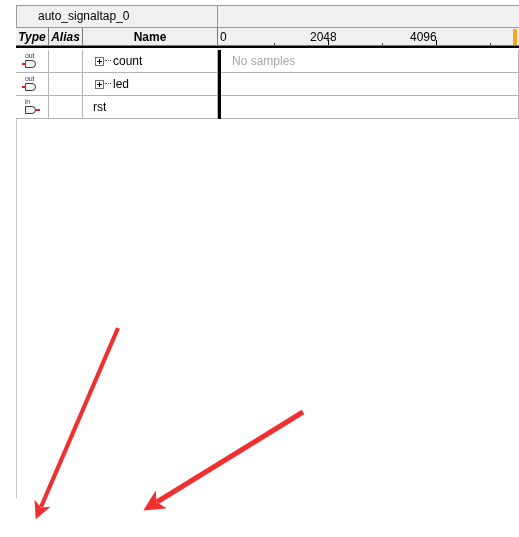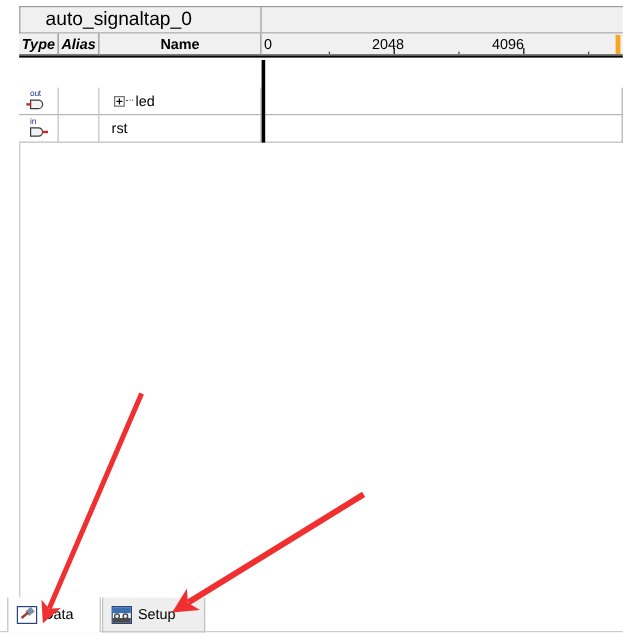--- a/index.html
+++ b/index.html
@@ -42,21 +42,21 @@
     border-bottom: 1px solid #9a9a9a;
   }
   #title-bar .title-cell {
     position: absolute;
     left: 0; top: 0;
     width: 201px; height: 21px;
     border-right: 1px solid #9a9a9a;
     box-sizing: border-box;
     line-height: 21px;
     padding-left: 21px;
-    font-size: 16px;
+    font-size: 12px;
     color: #000;
     white-space: nowrap;
     overflow: hidden;
   }
   #title-bar .title-cell-empty {
     position: absolute;
     left: 202px; top: 0;
     right: 0; height: 21px;
   }
 
@@ -426,20 +426,39 @@
       <span class="tick-minor" style="left:56px;"></span>
       <span class="tick-minor" style="left:164px;"></span>
       <span class="tick-minor" style="left:272px;"></span>
 
       <span id="trigger-marker"></span>
     </div>
   </div>
 
   <div id="rows-area">
 
+    <div class="srow" style="top:0px;">
+      <div class="cell cell-type">
+        <span class="port-icon out">
+          <span class="port-label">out</span>
+          <span class="glyph-shadow"></span>
+          <span class="glyph-body"></span>
+          <span class="glyph-stem"></span>
+        </span>
+      </div>
+      <div class="cell cell-alias"></div>
+      <div class="cell cell-name">
+        <span class="expander"></span>
+        <span class="tree-dots"></span>
+        <span class="name-text indented">count</span>
+      </div>
+      <div class="cell cell-wave">
+        <span id="no-samples-text">No samples</span>
+      </div>
+    </div>
 
     <div class="srow" style="top:46px;">
       <div class="cell cell-type">
         <span class="port-icon in">
           <span class="port-label">in</span>
           <span class="glyph-shadow"></span>
           <span class="glyph-body"></span>
           <span class="glyph-stem"></span>
         </span>
       </div>
@@ -467,44 +486,20 @@
       </div>
       <div class="cell cell-wave"></div>
     </div>
 
     <div id="wave-left-border"></div>
   </div>
 
   <div id="empty-canvas"></div>
   <div id="canvas-left-rule"></div>
 
-  <div id="tabstrip">
-    <div id="tabstrip-baseline"></div>
-    <div id="tabstrip-bottom-fill"></div>
-
-    <div class="tab" id="tab-data">
-      <span class="tab-icon" id="icon-data">
-        <span class="frame"></span>
-        <span class="probe-head"></span>
-        <span class="probe-handle"></span>
-      </span>
-      <span class="tab-label">Data</span>
-    </div>
-
-    <div class="tab" id="tab-setup">
-      <span class="tab-icon" id="icon-setup">
-        <span class="frame"></span>
-        <span class="band-top"></span>
-        <span class="lens-l"></span>
-        <span class="lens-r"></span>
-        <span class="band-bot"></span>
-      </span>
-      <span class="tab-label">Setup</span>
-    </div>
-  </div>
 
   <svg id="annotations" viewBox="0 0 519 537">
     <defs>
       <marker id="arrowhead" markerWidth="4.2" markerHeight="4.2" refX="1.0" refY="2.1" orient="auto" markerUnits="strokeWidth">
         <path d="M0,0 L4.2,2.1 L0,4.2 L1.1,2.1 Z" fill="#f03030"></path>
       </marker>
     </defs>
     <line x1="118" y1="328" x2="41" y2="507" stroke="#f03030" stroke-width="4.2" marker-end="url(#arrowhead)"></line>
     <line x1="303" y1="412" x2="157" y2="502" stroke="#f03030" stroke-width="5" marker-end="url(#arrowhead)"></line>
   </svg>

